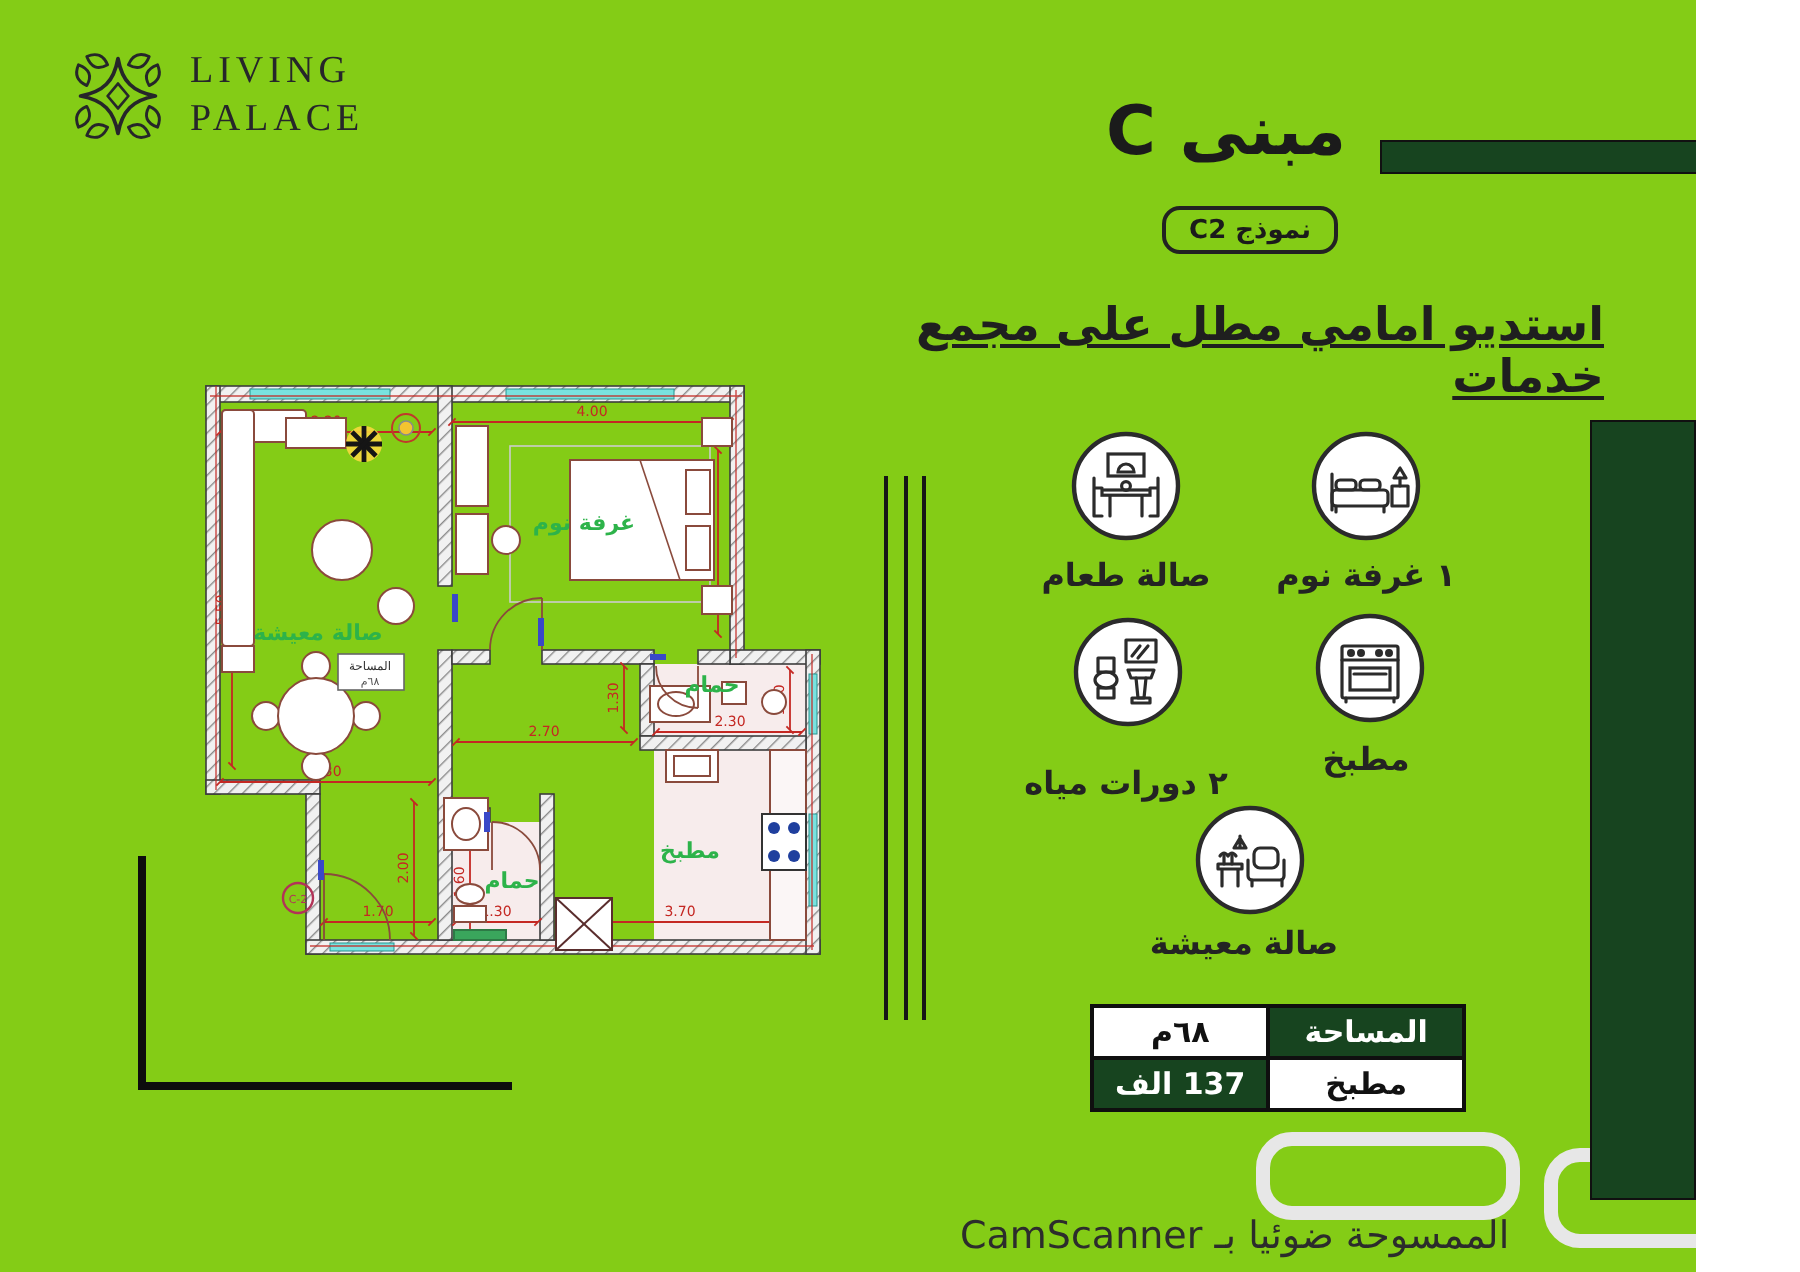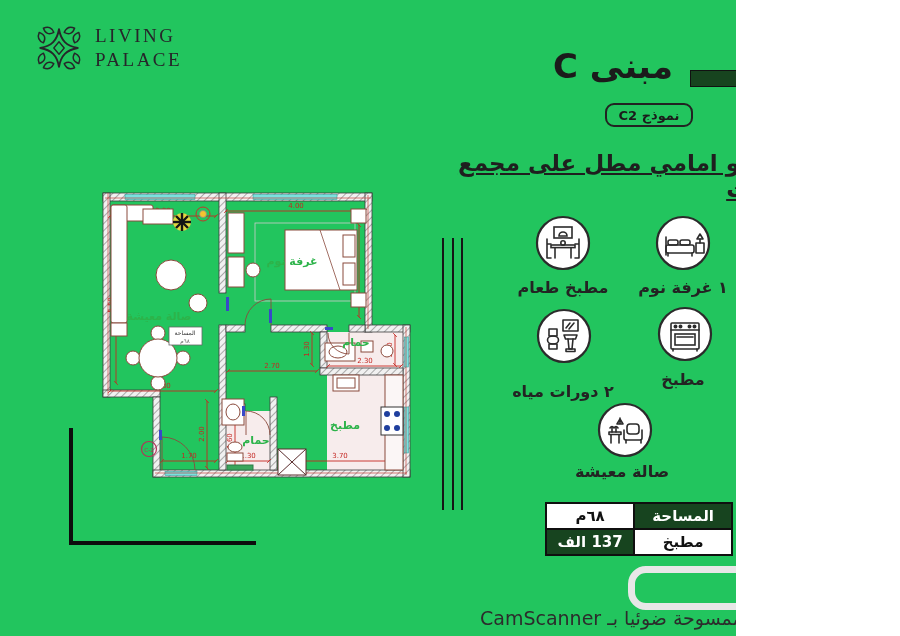--- a/index.html
+++ b/index.html
@@ -1,29 +1,29 @@
 <!DOCTYPE html>
 <html><head>
 <meta charset="utf-8">
 <style>
   * { margin:0; padding:0; box-sizing:border-box; }
   html,body { width:900px; height:636px; background:#fff; font-family:"DejaVu Sans", sans-serif; }
-  .page { position:relative; width:736px; height:636px; background:#22c55e; overflow:hidden; }
+  .page { position:relative; width:848px; height:636px; background:#84cc16; overflow:hidden; }
 
   
   .logo { position:absolute; left:33px; top:22px; display:flex; gap:10px; align-items:center; }
   .logo-text { font-family:"Liberation Serif", serif; color:#26262a; font-size:19px; letter-spacing:2.5px; line-height:1.25; }
 
   
   .building-title { position:absolute; left:548px; top:46px; width:130px; text-align:center;
     font-size:34px; font-weight:bold; color:#1b1b1b; direction:rtl; }
   .header-bar { position:absolute; left:690px; top:70px; width:185px; height:17px; border:1px solid #111; }
   .model-badge { position:absolute; left:581px; top:103px; width:88px; height:24px; border:2px solid #222;
     border-radius:9px; display:flex; align-items:center; justify-content:center;
-    font-size:13px; font-weight:bold; color:#1b1b1b; direction:rtl;margin-left:24px; }
+    font-size:13px; font-weight:bold; color:#1b1b1b; direction:rtl; }
   .subtitle { position:absolute; left:430px; top:150px; width:372px; text-align:right; direction:rtl;
     font-size:23px; font-weight:bold; color:#1f1f1f;text-decoration:underline; }
 
   
   .plan-svg { position:absolute; left:85px; top:185px; width:340px; height:300px; }
   .plan-caption { position:absolute; left:150px; top:491px; width:260px; text-align:center;
     font-family:"Liberation Sans", sans-serif; font-size:17px; font-weight:bold; color:#1c1c1c;
     text-decoration:underline; letter-spacing:0.5px; }
 
   
@@ -296,21 +296,21 @@
       <rect x="19" y="12" width="18" height="11"></rect>
       <path d="M24,21 a4,4 0 0 1 8,0 Z"></path>
       <circle cx="28" cy="28" r="2.2"></circle>
       <rect x="16" y="30" width="24" height="2.6"></rect>
       <line x1="20" y1="33" x2="20" y2="43"></line>
         <line x1="36" y1="33" x2="36" y2="43"></line>
       <path d="M12,24 v19 M12,29 h4 M12,43 h4"></path>
       <path d="M44,24 v19 M44,29 h-4 M44,43 h-4"></path>
     </g>
   </svg>
-  <div class="feature-label" style="left:493px; top:278px;">مطبخ طعام</div>
+  <div class="feature-label" style="left:493px; top:278px;">صالة طعام</div>
 
   <svg class="feature-icon" style="left:655px; top:215px;" viewBox="0 0 56 56">
     <circle cx="28" cy="28" r="26" fill="#fff" stroke="#2b2b2b" stroke-width="2.2"></circle>
     <g fill="none" stroke="#2b2b2b" stroke-width="1.6" stroke-linecap="round" stroke-linejoin="round">
       <path d="M11,22 v18"></path>
       <rect x="11" y="30" width="28" height="8" rx="2"></rect>
       <rect x="13" y="25" width="10" height="5" rx="2"></rect>
       <rect x="25" y="25" width="10" height="5" rx="2"></rect>
       <line x1="13" y1="38" x2="13" y2="41"></line>
         <line x1="37" y1="38" x2="37" y2="41"></line>

